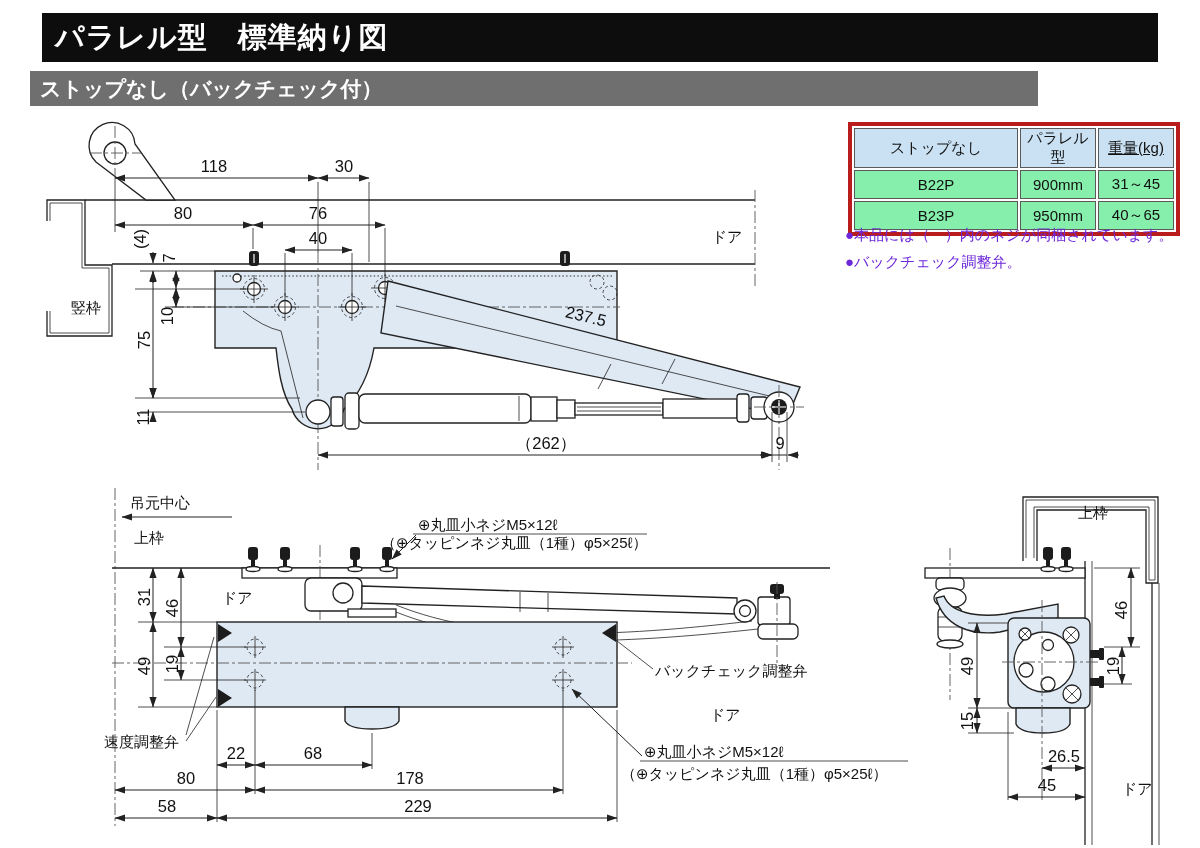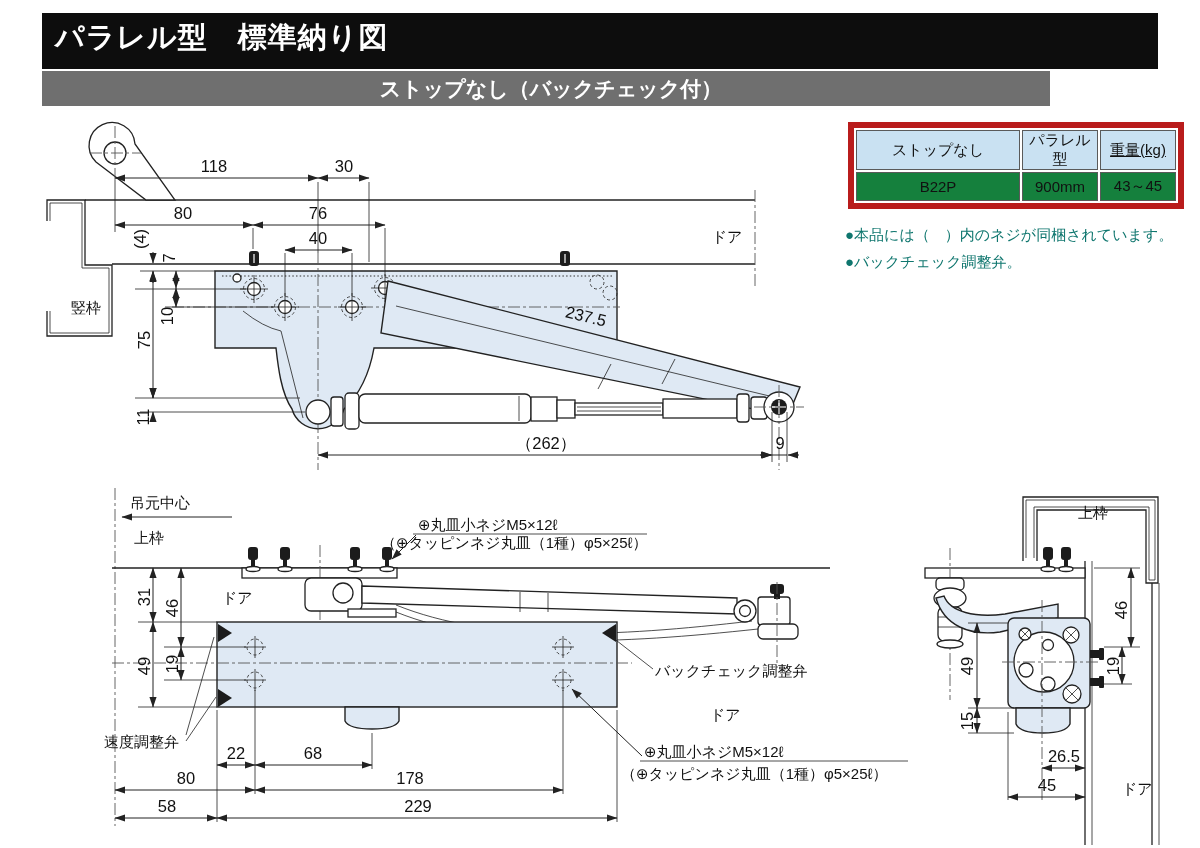--- a/index.html
+++ b/index.html
@@ -1,31 +1,31 @@
 <!DOCTYPE html>
 <html><head>
 <meta charset="utf-8">
 <style>
   html,body{margin:0;padding:0;background:#fff;}
   .canvas{position:relative;width:1200px;height:848px;background:#fff;overflow:hidden;
           font-family:"Liberation Sans","DejaVu Sans",sans-serif;color:#111;}
-  .titlebar{position:absolute;left:42px;top:13px;width:1116px;height:56px;background:#0d0d0d;
+  .titlebar{position:absolute;left:42px;top:13px;width:1116px;height:49px;background:#0d0d0d;
             color:#fff;font-size:29px;font-weight:bold;line-height:49px;padding-left:13px;
             box-sizing:border-box;letter-spacing:1px;}
-  .subbar{position:absolute;left:42px;top:71px;width:1008px;height:35px;background:#6f6f6f;
+  .subbar{position:absolute;left:30px;top:71px;width:1008px;height:35px;background:#6f6f6f;
           color:#fff;font-size:21px;font-weight:bold;line-height:35px;padding-left:10px;
-          box-sizing:border-box;text-align:center;}
+          box-sizing:border-box;}
   table.spec{position:absolute;left:848px;top:122px;border-collapse:separate;border-spacing:2px;
-             background:#fff;border:6px solid #b91c1c;font-size:15px;}
+             background:#fff;border:4px solid #b91c1c;font-size:15px;}
   table.spec th,table.spec td{border:1px solid #5a5a5a;text-align:center;font-weight:normal;
              padding:0 6px;height:24px;}
   table.spec th{background:#c9e1f2;}
-  table.spec td{background:#15803d;height:27px;}
+  table.spec td{background:#86efac;height:27px;}
   .col-model{width:150px;} .col-width{width:62px;} .col-weight{width:62px;text-decoration:underline;}
-  .note{position:absolute;left:845px;font-size:15px;color:#0f766e;white-space:nowrap;}
+  .note{position:absolute;left:845px;font-size:15px;color:#6d28d9;white-space:nowrap;}
   svg{position:absolute;left:0;top:0;}
   svg text{font-family:"Liberation Sans","DejaVu Sans",sans-serif;fill:#111;}
   .dt{font-size:16.5px;}
   .lb{font-size:15px;}
   .s{stroke:#222;fill:none;stroke-width:1.3;}
   .sf{stroke:#222;fill:#dfe9f4;stroke-width:1.4;}
   .w{stroke:#222;fill:#fff;stroke-width:1.3;}
   .thin{stroke:#222;stroke-width:0.8;fill:none;}
   .dim{stroke:#222;stroke-width:1;fill:none;}
   .cl{stroke:#555;stroke-width:0.9;stroke-dasharray:12 3 3 3;fill:none;}
@@ -44,21 +44,26 @@
   <table class="spec">
     <tbody>
         <tr>
       <th class="col-model">ストップなし</th>
       <th class="col-width">パラレル型</th>
       <th class="col-weight">重量(kg)</th>
     </tr>
     <tr>
       <td>B22P</td>
       <td>900mm</td>
-      <td>43～45</td>
+      <td>31～45</td>
+    </tr>
+    <tr>
+      <td>B23P</td>
+      <td>950mm</td>
+      <td>40～65</td>
     </tr>
   </tbody>
     </table>
 
   <div class="note" style="top:226px;">●本品には（　）内のネジが同梱されています。</div>
   <div class="note" style="top:253px;">●バックチェック調整弁。</div>
 
   <svg width="1200" height="848" viewBox="0 0 1200 848">
     <defs>
       <marker id="ar" viewBox="0 0 10 8" refX="9.5" refY="4" markerWidth="11" markerHeight="8.5" orient="auto-start-reverse">

